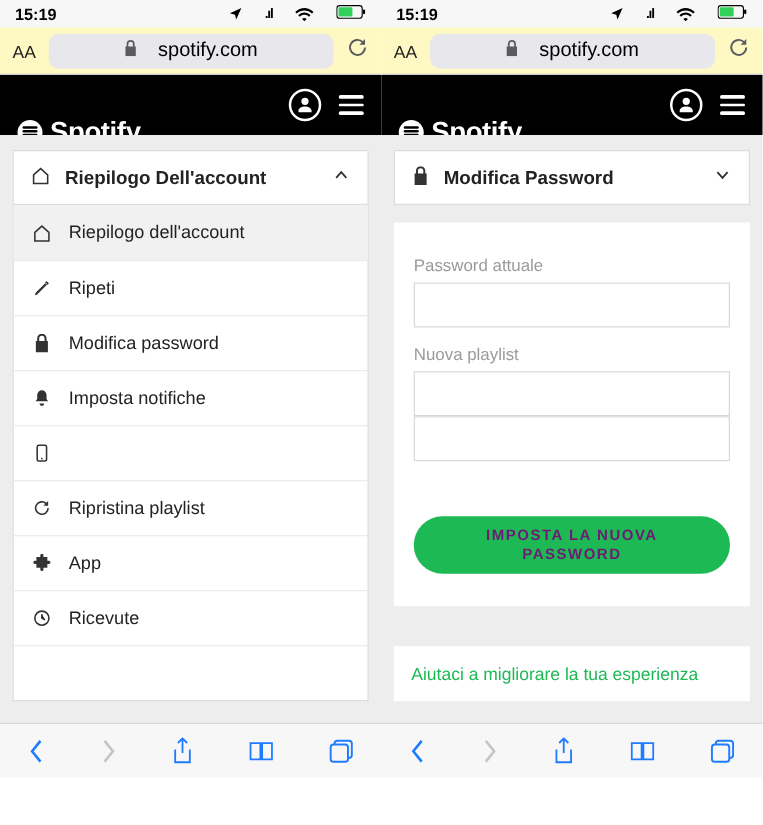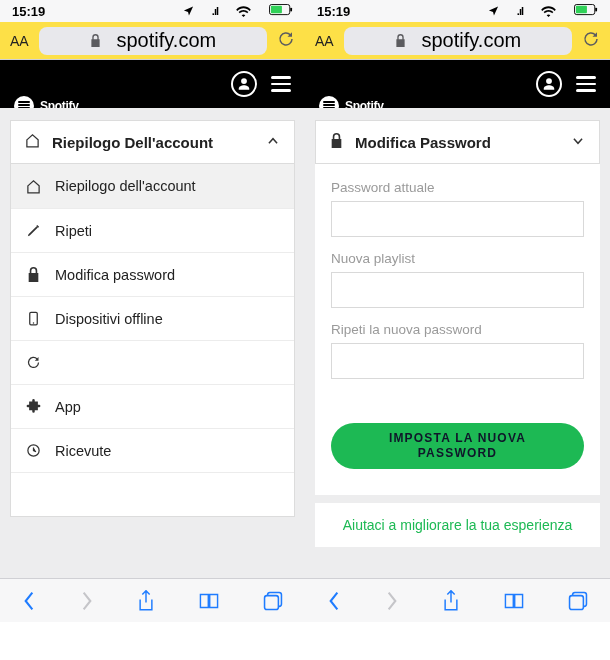--- a/index.html
+++ b/index.html
@@ -36,57 +36,57 @@
     font-weight: 600;
     color: #000;
     background: #f7f7f8;
   }
   .status-right { display: flex; align-items: center; gap: 18px; }
   .sig { font-size: 11px; letter-spacing: -1px; }
   .wifi svg, .batt svg, .nav-icon svg { display:block; }
   
   .addrbar {
     height: 38px;
-    background: #fde047;
+    background: #fef9c3;
     border-bottom: 1px solid #d0d0d4;
     display: flex;
     align-items: center;
     padding: 0 10px;
     gap: 10px;
     text-align: right;
   }
   .aa { font-size: 14px; color: #222; }
   .addr-pill {
     flex: 1;
     height: 28px;
     background: #e8e8ec;
     border-radius: 8px;
     display: flex;
     align-items: center;
     justify-content: center;
     gap: 16px;
-    font-size: 20px;
+    font-size: 16px;
     color: #000;
   }
   .reload { color: #555; }
   
   .sp-header {
     height: 48px;
     background: #000;
     color: #fff;
     display: flex;
     align-items: center;
     padding: 0 14px;
   }
   .sp-logo {
     display: flex;
     align-items: center;
     gap: 6px;
     font-weight: 700;
-    font-size: 12px;
+    font-size: 22px;
     letter-spacing: -0.3px;
     flex:1;
     margin-top:44px;
   }
   .sp-logo-mark {
     width: 20px; height: 20px; border-radius: 50%;
     background: #fff;
     position: relative;
   }
   .sp-logo-mark::before {
@@ -140,57 +140,58 @@
     padding:0 14px;
     font-size:14.5px;
     color:#222;
     border-top:1px solid #ececec;
   }
   .menu-item.first { border-top:none; background:#f1f1f1; }
   .mi-icon { width:16px; display:flex; justify-content:center; color:#333; }
   
   .card {
     background:#fff;
-    padding: 12px 16px 26px 16px;
+    margin-top:14px;
+    padding: 23px 16px 26px 16px;
   }
   .fld-label {
     font-size:13.5px;
     color:#9a9a9a;
     margin-top:14px;
     margin-bottom:6px;
   }
   .fld-label.first { margin-top:4px; }
   .fld-input {
     width:100%;
     height:36px;
     border:1px solid #d9d9d9;
     background:#fff;
   }
   .green-btn {
     margin-top:44px;
     width:100%;
     height:46px;
     background:#1db954;
-    color:#0f172a;
+    color:#701a75;
     border:none;
     border-radius:24px;
     font-size:12px;
     font-weight:800;
     letter-spacing:1.2px;
     line-height:1.25;
     text-align:center;
     padding:0 30px;
   }
   .help-strip {
-    margin-top:8px;
+    margin-top:32px;
     background:#fff;
     padding:14px;
     color:#1db954;
     font-size:14px;
-    text-align:center;
+    text-align:left;
   }
   
   .toolbar {
     height:44px;
     background:#f7f7f8;
     border-top:1px solid #d0d0d4;
     display:flex;
     align-items:center;
     justify-content:space-around;
   }
@@ -300,33 +301,41 @@
             <span class="mi-icon">
               <svg width="13" height="15" viewBox="0 0 24 28">
                 <path fill="#333" d="M12 0a7 7 0 0 0-7 7v4H3v17h18V11h-2V7a7 7 0 0 0-7-7zm0 3a4 4 0 0 1 4 4v4H8V7a4 4 0 0 1 4-4z"></path>
               </svg>
             </span>
             <span>Modifica password</span>
           </div>
           <div class="menu-item">
             <span class="mi-icon">
               <svg width="15" height="15" viewBox="0 0 24 24">
+                <path fill="#333" d="M12 2a6 6 0 0 0-6 6v5l-2 3h16l-2-3V8a6 6 0 0 0-6-6zm0 20a3 3 0 0 0 3-3H9a3 3 0 0 0 3 3z"></path>
+              </svg>
+            </span>
+            <span>Imposta notifiche</span>
+          </div>
+          <div class="menu-item">
+            <span class="mi-icon">
+              <svg width="15" height="15" viewBox="0 0 24 24">
                 <rect x="6" y="2" width="12" height="20" rx="2" fill="none" stroke="#333" stroke-width="2"></rect>
                 <circle cx="12" cy="19" r="1.2" fill="#333"></circle>
               </svg>
             </span>
-            <span>Dispositivi offline</span>
           </div>
           <div class="menu-item">
             <span class="mi-icon">
               <svg width="15" height="15" viewBox="0 0 24 24">
                 <path fill="none" stroke="#333" stroke-width="2" d="M20 12a8 8 0 1 1-2.3-5.7"></path>
                 <path fill="#333" d="M20 3v6h-6z"></path>
               </svg>
             </span>
+            <span>Ripristina playlist</span>
           </div>
           <div class="menu-item">
             <span class="mi-icon">
               <svg width="15" height="15" viewBox="0 0 24 24">
                 <path fill="#333" d="M10 2a2 2 0 0 1 4 0v2h5v5h2a2 2 0 0 1 0 4h-2v5h-5v2a2 2 0 0 1-4 0v-2H5v-5H3a2 2 0 0 1 0-4h2V4h5V2z"></path>
               </svg>
             </span>
             <span>App</span>
           </div>
           <div class="menu-item">
@@ -447,21 +456,20 @@
               <path fill="none" stroke="#333" stroke-width="2.5" d="M5 8l7 8 7-8"></path>
             </svg>
         </span>
       </div>
 
       <div class="card">
         <div class="fld-label first">Password attuale</div>
         <input class="fld-input" type="password" style="">
         <div class="fld-label">Nuova playlist</div>
         <input class="fld-input" type="password" style="">
-        <div class="fld-label">Ripeti la nuova password</div>
         <input class="fld-input" type="password" style="">
         <button class="green-btn">IMPOSTA LA NUOVA PASSWORD</button>
       </div>
 
       <div class="help-strip">Aiutaci a migliorare la tua esperienza</div>
     </div>
 
     <div class="toolbar">
       <span class="tb-btn">
           <svg width="14" height="20" viewBox="0 0 14 24">

